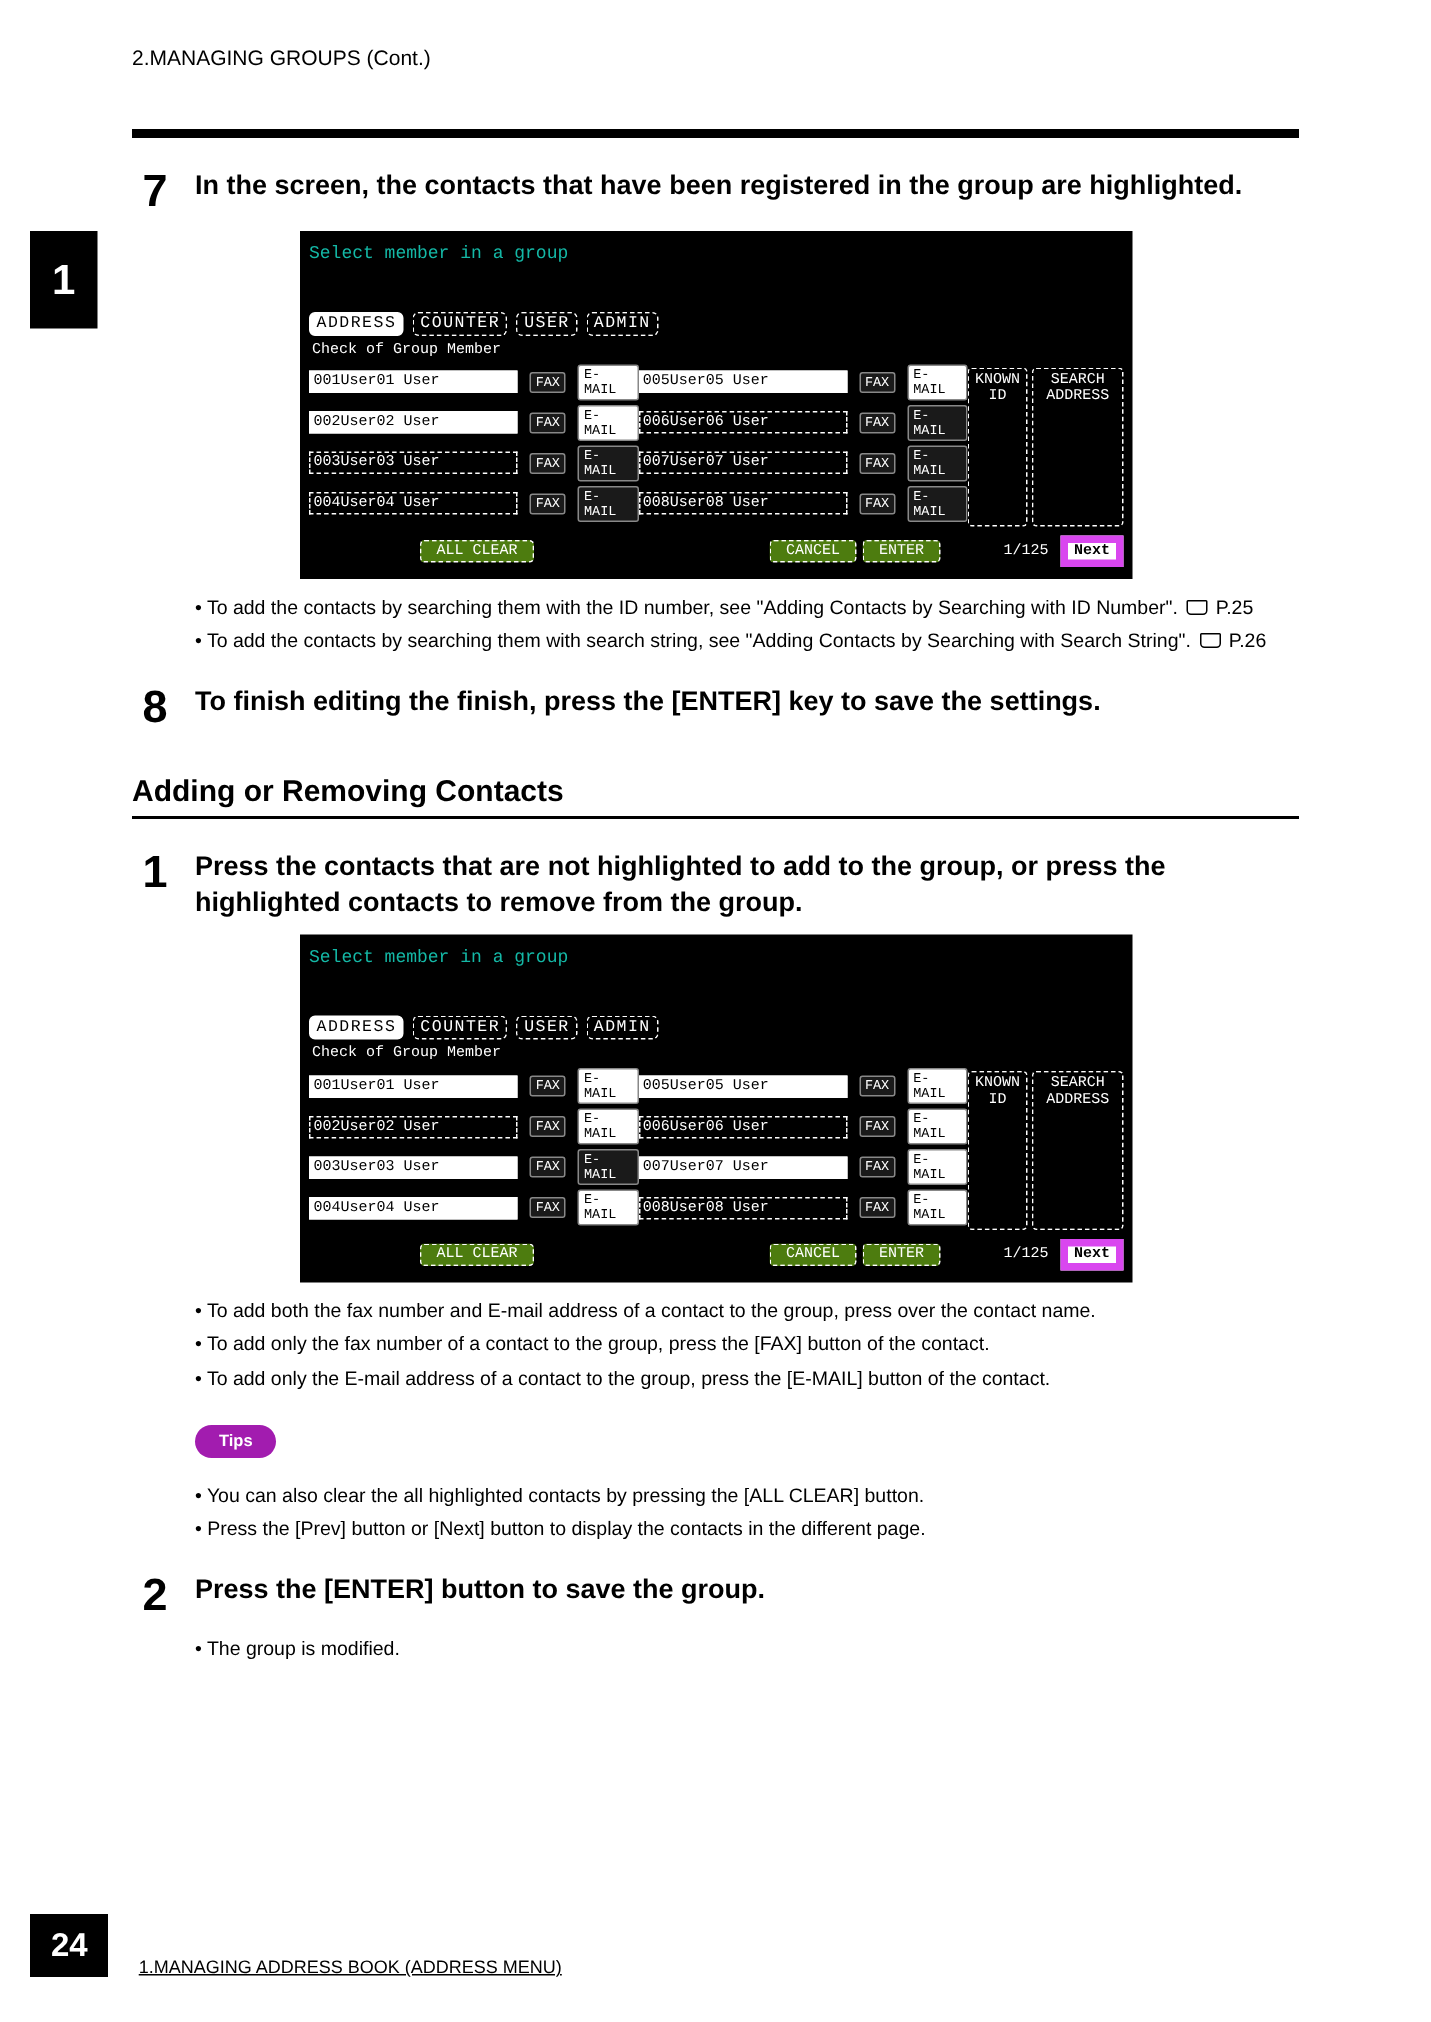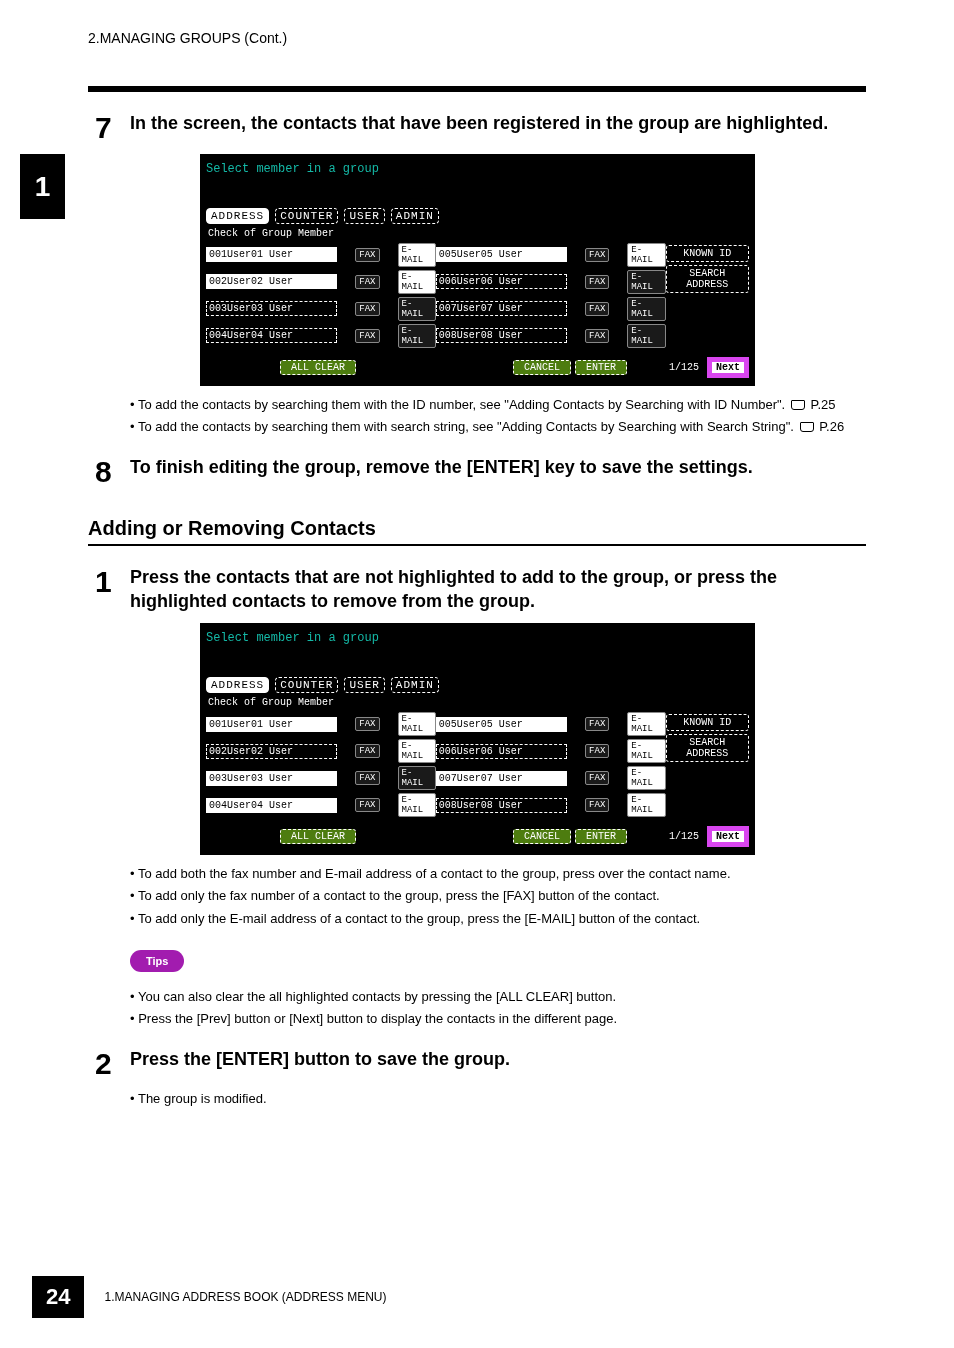--- a/index.html
+++ b/index.html
@@ -61,22 +61,22 @@
     letter-spacing: 1px;
     background: #000;
     color: #fff;
     border-radius: 4px;
     margin-top: 20px;
   }
   .sc-tab.active { background: #fff; color: #000; border-style: solid; }
   .sc-sub { font-size: 10px; margin: 4px 0 4px 2px; }
   .sc-grid { display: flex; }
   .sc-col { flex: 1; }
-  .sc-side { width: 104px; display: flex; flex-direction: column; gap: 3px; padding-top: 2px; }
-  .sc-row { display: flex; align-items: center; gap: 18px; margin-bottom: 3px; }
+  .sc-side { width: 104px; display: flex; flex-direction: row; gap: 3px; padding-top: 2px; }
+  .sc-row { display: flex; align-items: center; gap: 8px; margin-bottom: 3px; }
   .sc-user {
     border: 1px dashed #fff;
     padding: 1px 2px;
     width: 140px;
     font-size: 10px;
     display: inline-block;
   }
   .sc-user.sel { background: #fff; color: #000; border-style: solid; }
   .sc-btn {
     border: 1px solid #888;
@@ -139,24 +139,25 @@
     color: #fff;
     font-size: 11px;
     font-weight: bold;
     padding: 5px 16px;
     border-radius: 14px;
     margin: 18px 0 6px 130px;
   }
   .page-footer {
     position: absolute;
     bottom: 30px;
-    left: 12px;
+    left: 0;
     right: 0;
     display: flex;
-    align-items: center;
+    align-items: flex-end;
+    text-decoration: underline;
   }
   .page-num {
     background: #000;
     color: #fff;
     font-size: 22px;
     font-weight: bold;
     padding: 8px 14px;
     margin-left: 20px;
   }
   .footer-text { font-size: 12px; margin-left: 20px; }
@@ -251,21 +252,21 @@
   </div>
 
 <ul class="bullets" id="b7">
     <li>To add the contacts by searching them with the ID number, see "Adding Contacts by Searching with ID Number".  <span class="book-icon"></span> P.25</li>
     <li>To add the contacts by searching them with search string, see "Adding Contacts by Searching with Search String".  <span class="book-icon"></span> P.26</li>
   </ul>
 
 
 <div class="step-block">
   <div class="step-num">8</div>
-  <div class="step-text">To finish editing the group, remove the [ENTER] key to save the settings.</div>
+  <div class="step-text">To finish editing the finish, press the [ENTER] key to save the settings.</div>
 </div>
 
 
 <div class="section-title">Adding or Removing Contacts</div>
 
 <div class="step-block">
   <div class="step-num">1</div>
   <div class="step-text">Press the contacts that are not highlighted to add to the group, or press the highlighted contacts to remove from the group.</div>
 </div>
 

